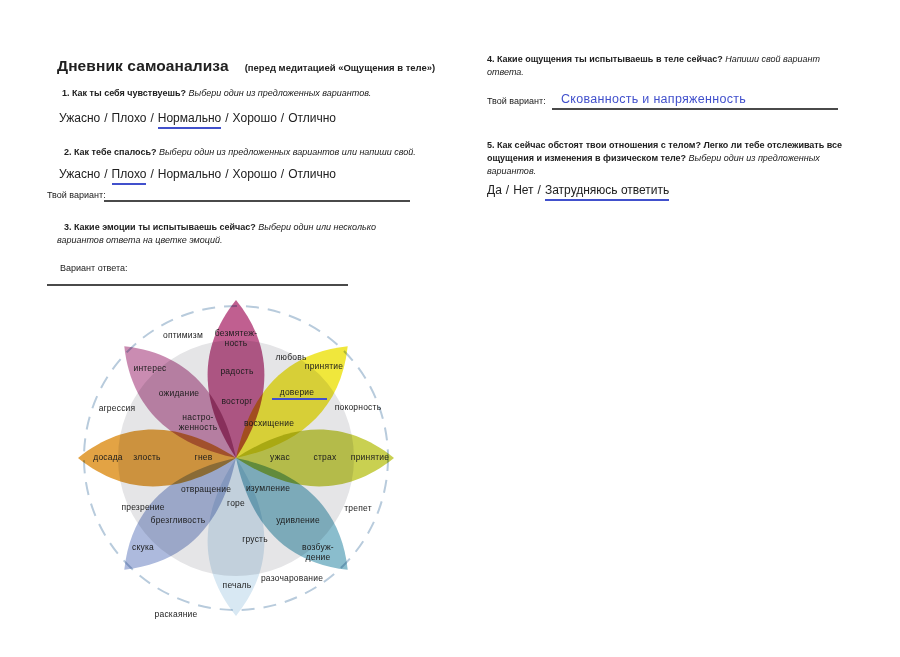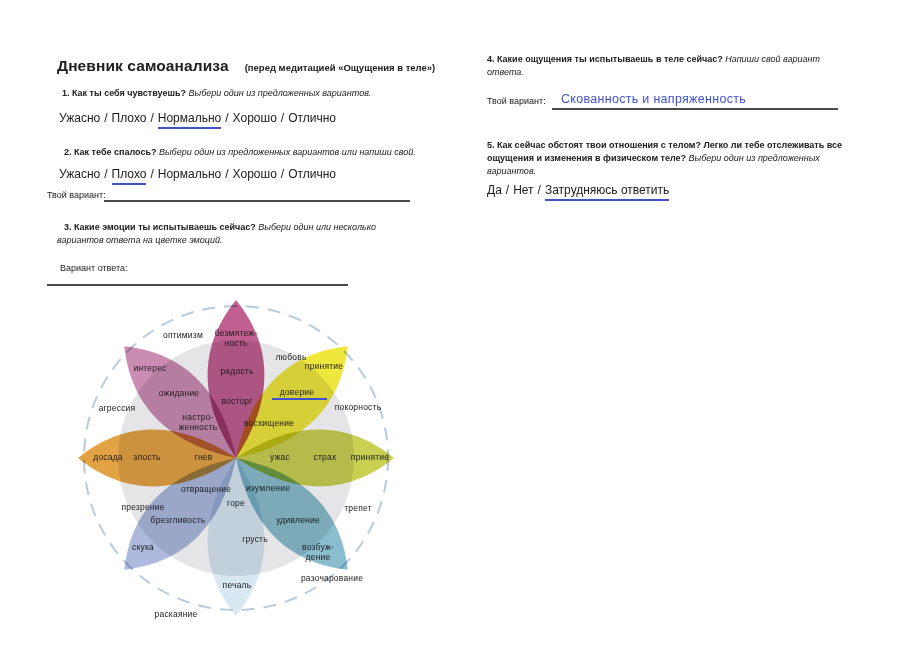--- a/index.html
+++ b/index.html
@@ -102,21 +102,21 @@
   <div class="flab" style="left:147px;top:457px;">злость</div>
   <div class="flab" style="left:108px;top:457px;">досада</div>
   <div class="flab" style="left:198px;top:422px;">настро-
 женность</div>
   <div class="flab" style="left:179px;top:393px;">ожидание</div>
   <div class="flab" style="left:150px;top:368px;">интерес</div>
   <div class="flab" style="left:183px;top:335px;">оптимизм</div>
   <div class="flab" style="left:291px;top:333px;margin-top:24px;">любовь</div>
   <div class="flab" style="left:358px;top:407px;">покорность</div>
   <div class="flab" style="left:358px;top:508px;">трепет</div>
-  <div class="flab" style="left:292px;top:578px;margin-left:40px;">разочарование</div>
+  <div class="flab" style="left:292px;top:578px;">разочарование</div>
   <div class="flab" style="left:176px;top:578px;margin-top:36px;">раскаяние</div>
   <div class="flab" style="left:115px;top:507px;margin-left:28px;">презрение</div>
   <div class="flab" style="left:117px;top:408px;">агрессия</div>
 
   <div class="abs qhead" style="left:487px;top:53px;width:342px;">
     <b>4. Какие ощущения ты испытываешь в теле сейчас?</b>
     <i>Напиши свой вариант ответа.</i>
   </div>
   <div class="abs fieldlabel" style="left:487px;top:96px;">Твой вариант:</div>
   <div class="abs answer-blue" style="left: 561px; top: 92px; color: rgb(65, 80, 204);">Скованность и напряженность</div>

